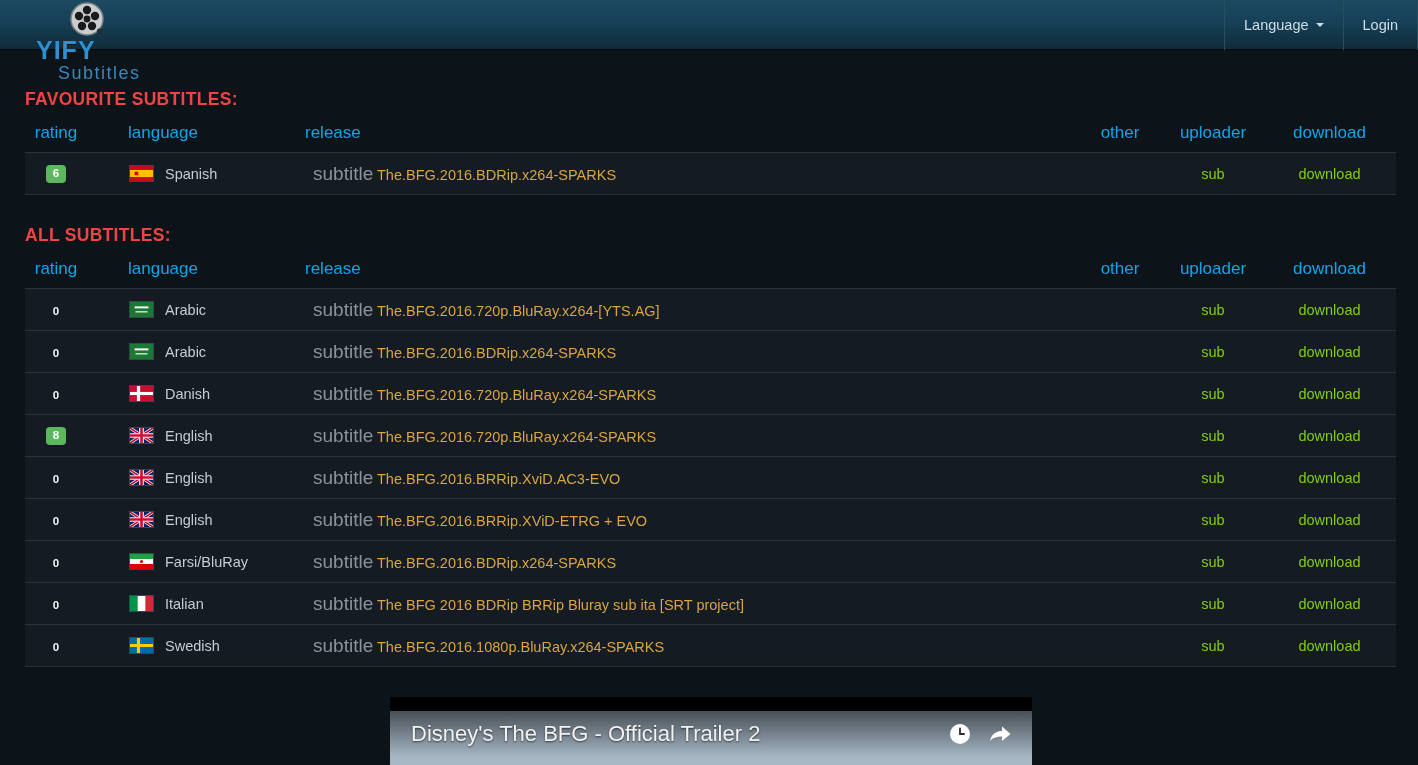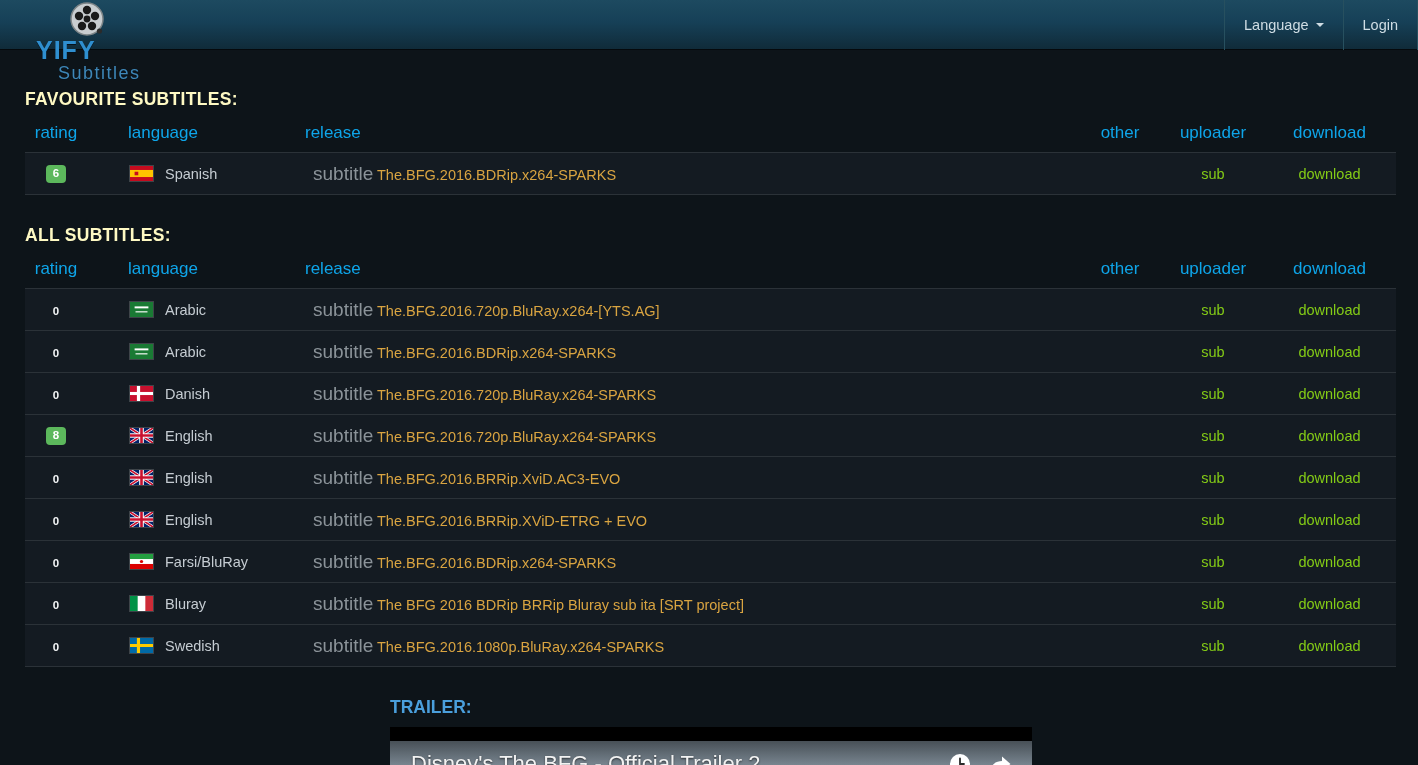--- a/index.html
+++ b/index.html
@@ -80,21 +80,21 @@
     width: 0; height: 0;
     border-left: 4px solid transparent;
     border-right: 4px solid transparent;
     border-top: 4px solid #cfdde4;
   }
 
   
   .page { padding: 0; }
 
   .section-title {
-    color: #fef9c3;
+    color: #ef4444;
     font-size: 17.5px;
     letter-spacing: 0.3px;
     margin: 0;
     padding: 0;
   }
   .fav-title { margin: 39px 0 0 25px; }
   .all-title { margin: 30px 0 0 25px; }
 
   table.subs {
     width: 1371px;
@@ -477,21 +477,21 @@
           <td class="td-rating"><span class="rating-zero">0</span></td>
           <td>
             <span class="lang-cell">
               <span>
                 <svg class="flag" width="25" height="17" viewBox="0 0 25 17" preserveAspectRatio="none">
                   <rect width="25" height="17" fill="#ffffff"></rect>
                   <rect width="8.33" height="17" fill="#009246"></rect>
                   <rect x="16.67" width="8.33" height="17" fill="#ce2b37"></rect>
                 </svg>
               </span>
-              <span class="lang-name">Bluray</span>
+              <span class="lang-name">Italian</span>
             </span>
           </td>
           <td class="td-release"><span class="sub-word">subtitle</span> <a class="rel-link">The BFG 2016 BDRip BRRip Bluray sub ita [SRT project]</a></td>
           <td class="td-other"></td>
           <td class="td-upl"><a class="link-orange">sub</a></td>
           <td class="td-dl"><a class="link-orange">download</a></td>
         </tr>
         <tr>
           <td class="td-rating"><span class="rating-zero">0</span></td>
           <td>
@@ -508,21 +508,20 @@
           </td>
           <td class="td-release"><span class="sub-word">subtitle</span> <a class="rel-link">The.BFG.2016.1080p.BluRay.x264-SPARKS</a></td>
           <td class="td-other"></td>
           <td class="td-upl"><a class="link-orange">sub</a></td>
           <td class="td-dl"><a class="link-orange">download</a></td>
         </tr>
       </tbody>
   </table>
 
   <div class="trailer-wrap">
-    <h2 class="trailer-title">TRAILER:</h2>
     <div class="video">
       <div class="video-sky"></div>
       <div class="video-topbar">
         <span class="video-title">Disney's The BFG - Official Trailer 2</span>
         <span class="video-actions">
           <span>
             <svg width="22" height="22" viewBox="0 0 22 22">
               <circle cx="11" cy="11" r="10" fill="#ffffff"></circle>
               <path d="M11 5.5 V11 H15" stroke="#2b2b2b" stroke-width="1.8" fill="none" stroke-linecap="round"></path>
             </svg>

